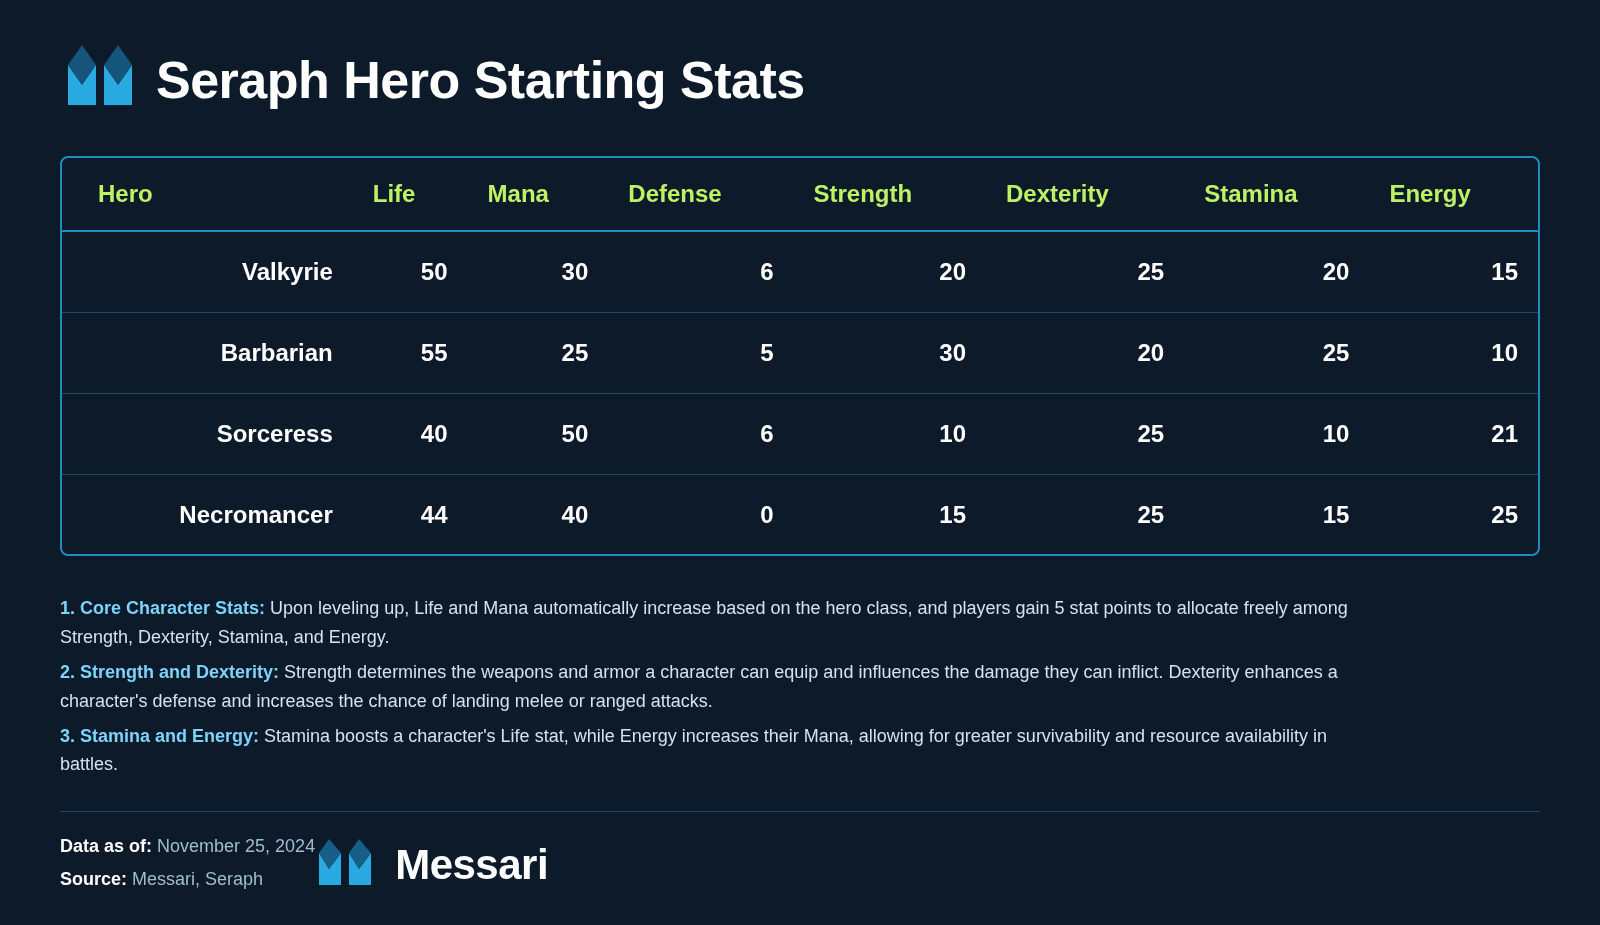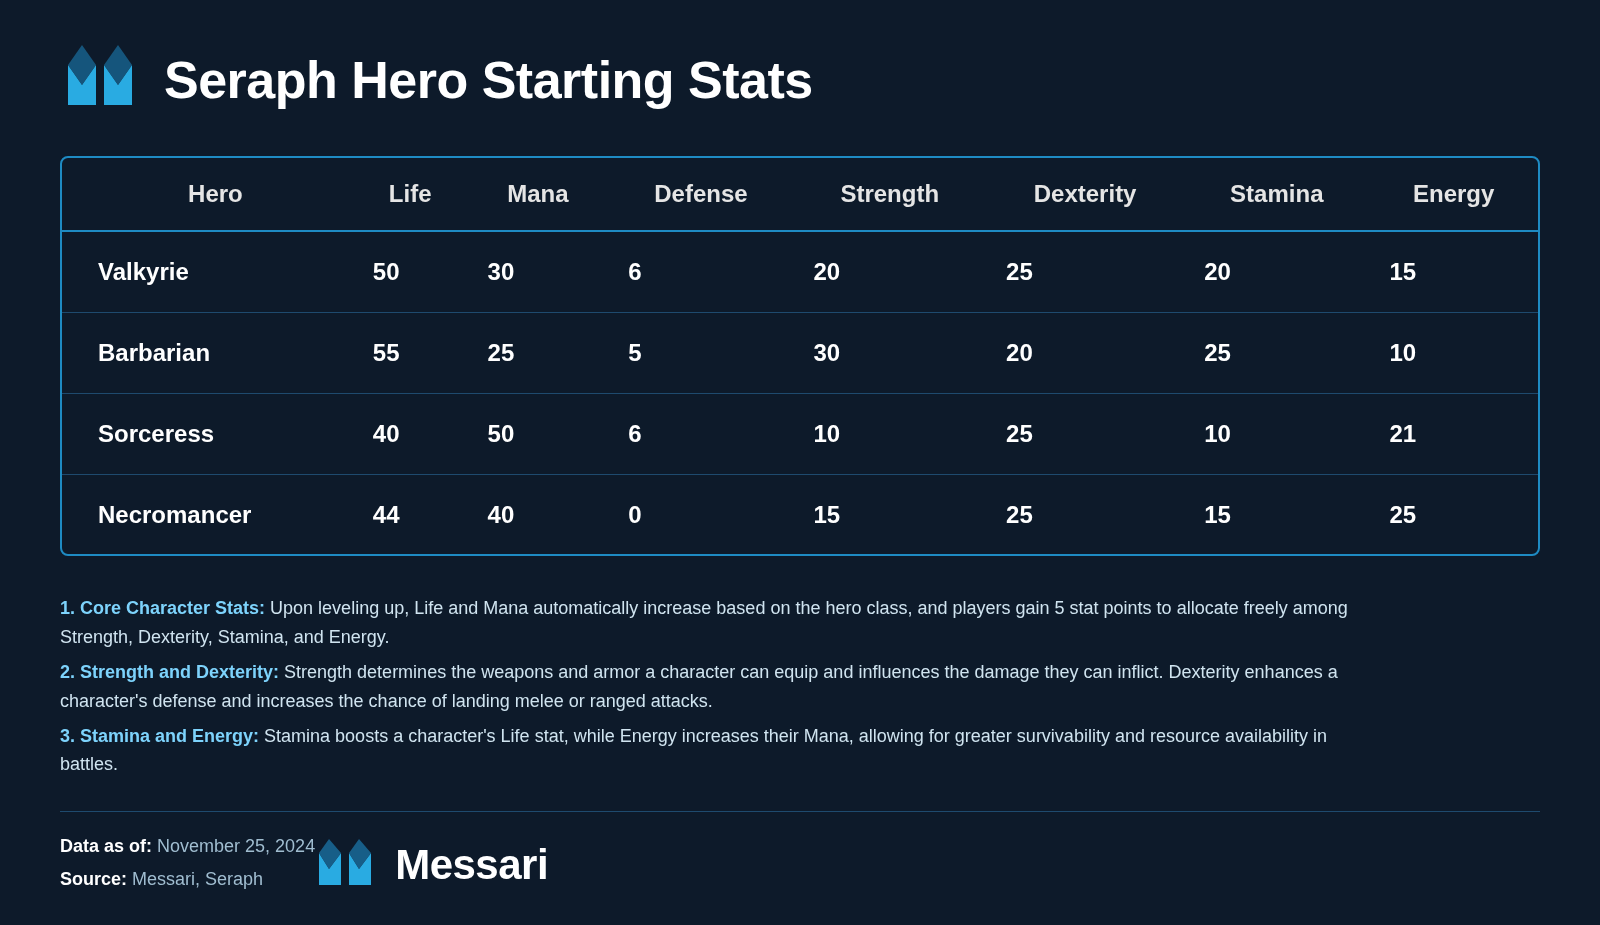--- a/index.html
+++ b/index.html
@@ -23,21 +23,21 @@
       height: 925px;
       padding: 40px 60px 30px 60px;
       display: flex;
       flex-direction: column;
     }
 
     
     .header {
       display: flex;
       align-items: center;
-      gap: 24px;
+      gap: 16px;
       margin-bottom: 36px;
     }
 
     .logo-icon {
       width: 80px;
       height: 80px;
       flex-shrink: 0;
     }
 
     .page-title {
@@ -59,32 +59,33 @@
       width: 100%;
       border-collapse: collapse;
     }
 
     thead tr {
       border-bottom: 2px solid #1e8bc3;
     }
 
     thead th {
       padding: 22px 20px;
-      text-align: center;
+      text-align: left;
       font-size: 24px;
       font-weight: 700;
-      color: #e5e5e5;
+      color: #bef264;
     }
 
     thead th:first-child {
       padding-left: 36px;
     }
 
     tbody tr {
       border-bottom: 1px solid #1e4a6e;
+      text-align: right;
     }
 
     tbody tr:last-child {
       border-bottom: none;
     }
 
     tbody td {
       padding: 26px 20px;
       font-size: 24px;
       font-weight: 700;

